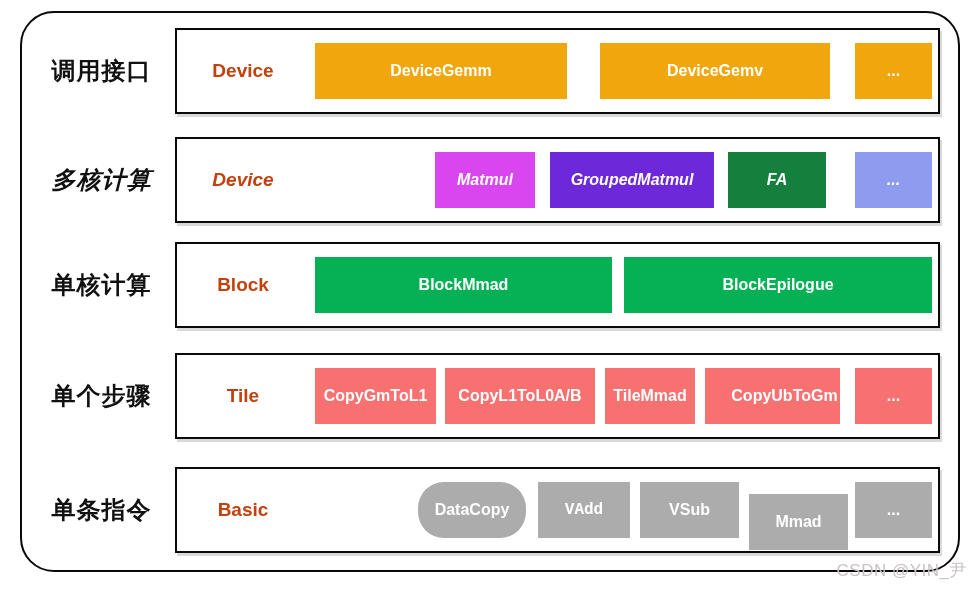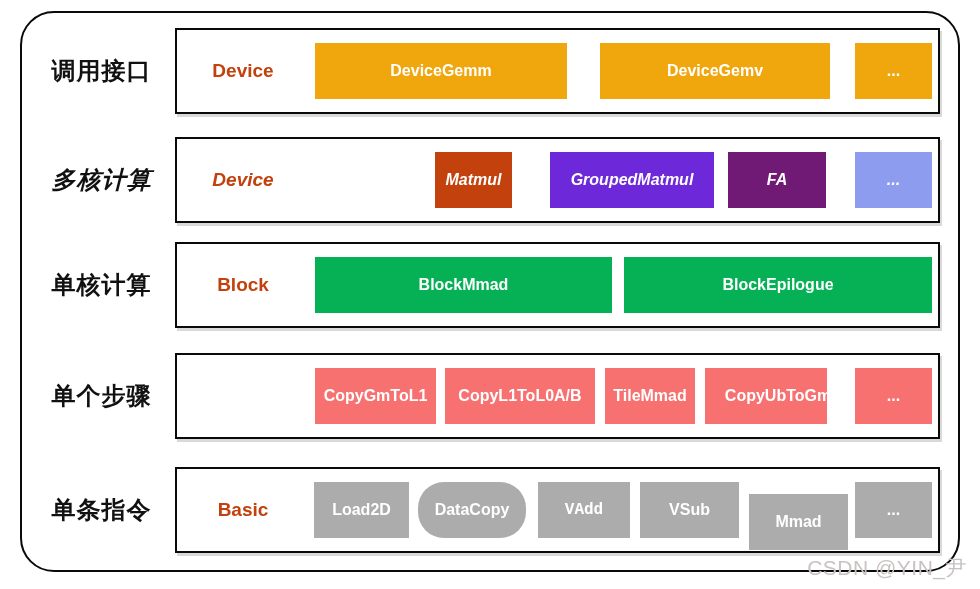--- a/index.html
+++ b/index.html
@@ -45,21 +45,21 @@
     top: 13px; height: 56px;
     display: flex; align-items: center; justify-content: center;
     color: #ffffff;
     font-size: 16px; font-weight: bold;
     white-space: nowrap;
     box-sizing: border-box;
   }
   .watermark {
     position: absolute;
     right: 13px; bottom: 7px;
-    font-size: 21px;
+    font-size: 17px;
     color: #c9c2c2;
     letter-spacing: 0.5px;
   }
   
   .r1 { top: 28px; }
   .r2 { top: 137px; font-style: italic; }
   .r3 { top: 242px; }
   .r4 { top: 353px; }
   .r5 { top: 467px; }
 </style>
@@ -72,46 +72,46 @@
 <div class="box r1">
   <div class="group">Device</div>
   <div class="btn" style="left: 138px; width: 252px; background-color: rgb(240, 166, 13);">DeviceGemm</div>
   <div class="btn" style="left: 423px; width: 230px; background-color: rgb(240, 166, 13);">DeviceGemv</div>
   <div class="btn" style="left: 678px; width: 77px; background-color: rgb(240, 166, 13);">...</div>
 </div>
 
 <div class="cat r2">多核计算</div>
 <div class="box r2">
   <div class="group">Device</div>
-  <div class="btn" style="left: 258px; width: 77px; background-color: #c2410c;">Matmul</div>
+  <div class="btn" style="left: 258px; width: 100px; background-color: #d946ef;">Matmul</div>
   <div class="btn" style="left: 373px; width: 164px; background-color: #6d28d9;">GroupedMatmul</div>
-  <div class="btn" style="left: 551px; width: 98px; background-color: #701a75;">FA</div>
+  <div class="btn" style="left: 551px; width: 98px; background-color: #15803d;">FA</div>
   <div class="btn" style="left: 678px; width: 77px; background-color: rgb(141, 156, 238);">...</div>
 </div>
 
 <div class="cat r3">单核计算</div>
 <div class="box r3">
   <div class="group">Block</div>
   <div class="btn" style="left: 138px; width: 297px; background-color: rgb(6, 177, 86);">BlockMmad</div>
   <div class="btn" style="left: 447px; width: 308px; background-color: rgb(6, 177, 86);">BlockEpilogue</div>
 </div>
 
 <div class="cat r4">单个步骤</div>
 <div class="box r4">
+  <div class="group">Tile</div>
   <div class="btn" style="left: 138px; width: 121px; background-color: rgb(247, 113, 113);">CopyGmToL1</div>
   <div class="btn" style="left: 268px; width: 150px; background-color: rgb(247, 113, 113);">CopyL1ToL0A/B</div>
   <div class="btn" style="left: 428px; width: 90px; background-color: rgb(247, 113, 113);">TileMmad</div>
-  <div class="btn" style="left: 528px; width: 122px; background-color: rgb(247, 113, 113); padding-left: 24px;">CopyUbToGm</div>
+  <div class="btn" style="left: 528px; width: 135px; background-color: rgb(247, 113, 113); padding-left: 24px;">CopyUbToGm</div>
   <div class="btn" style="left: 678px; width: 77px; background-color: rgb(247, 113, 113);">...</div>
 </div>
 
 <div class="cat r5">单条指令</div>
 <div class="box r5">
   <div class="group">Basic</div>
-  <div class="btn" style="left: 137px; width: 95px; background-color: rgb(172, 172, 172);">Load2D</div>
   <div class="btn" style="left: 241px; width: 108px; background-color: rgb(172, 172, 172); border-radius: 26px;">DataCopy</div>
   <div class="btn" style="left: 361px; width: 92px; background-color: rgb(172, 172, 172); font-family: Liberation Mono, monospace;">VAdd</div>
   <div class="btn" style="left: 463px; width: 99px; background-color: rgb(172, 172, 172);">VSub</div>
   <div class="btn" style="left: 572px; width: 99px; background-color: rgb(172, 172, 172); margin-top: 12px;">Mmad</div>
   <div class="btn" style="left: 678px; width: 77px; background-color: rgb(172, 172, 172);">...</div>
 </div>
 
 <div class="watermark">CSDN @YIN_尹</div>
 
 </body></html>

